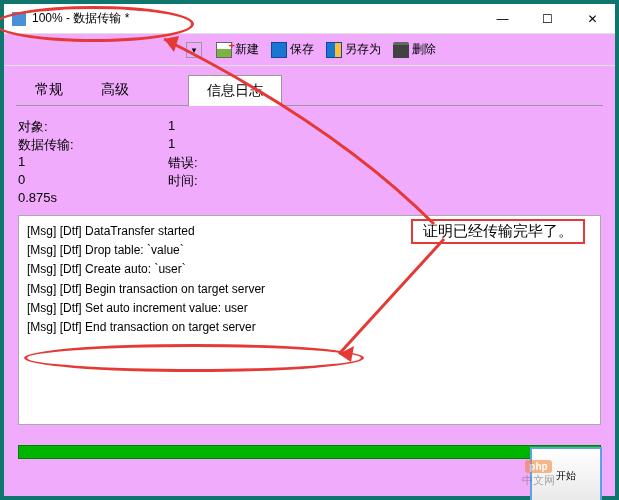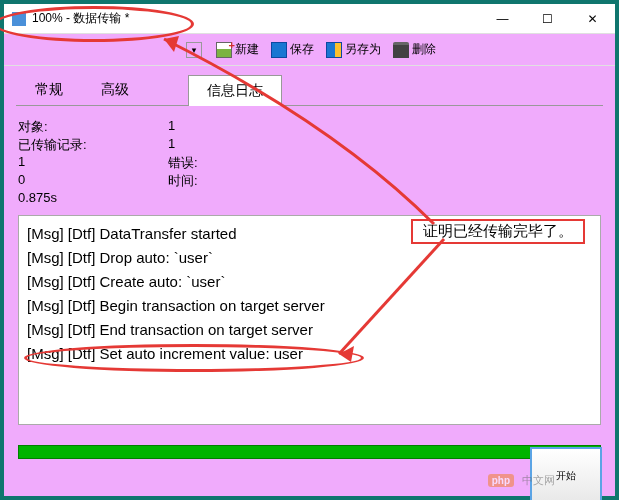--- a/index.html
+++ b/index.html
@@ -19,25 +19,25 @@
     .ic-new::after { content: "+"; position: absolute; top: -4px; right: -4px; color: #d32f2f; font-weight: bold; font-size: 11px; }
     .ic-save { background: #1976d2; border: 1px solid #0d47a1; }
     .ic-saveas { background: linear-gradient(90deg,#1976d2 60%,#fbc02d 60%); border: 1px solid #0d47a1; }
     .ic-delete { background: #424242; border-radius: 2px 2px 0 0; border-top: 3px solid #666; }
     .tabs-row { padding: 8px 12px 0 12px; }
     .tabs { display: flex; border-bottom: 1px solid #999; }
     .tab { padding: 6px 18px; border: 1px solid transparent; border-bottom: none; cursor: pointer; font-size: 14px; }
     .tab.active { border-color: #999; background: #fff; position: relative; top: 1px; margin-left: 40px; }
     .content { padding: 12px 14px; }
     .stats { display: grid; grid-template-columns: 150px 1fr; font-size: 13px; margin-bottom: 10px; }
-    .log-box { border: 1px solid #aaa; height: 210px; padding: 6px 8px; font-size: 15px; line-height: 1.6; overflow: hidden; background: #fff; }
+    .log-box { border: 1px solid #aaa; height: 210px; padding: 6px 8px; font-size: 12px; line-height: 1.6; overflow: hidden; background: #fff; }
     .progress { margin: 8px 14px; height: 14px; background: #00b400; border: 1px solid #008000; }
     .bottom-bar { position: absolute; bottom: 0; left: 0; right: 0; height: 40px; display: flex; align-items: center; justify-content: flex-end; padding: 0 14px; gap: 8px; }
     .btn { padding: 20px 24px; border: 1px solid #888; background: linear-gradient(#fff,#e8e8e8); cursor: pointer; font-size: 10px; outline: 2px solid #5ba4e5; outline-offset: -1px; }
-    .watermark { position: absolute; bottom: 8px; right: 60px; opacity: 0.55; font-size: 11px; color: #666; display:flex; align-items:center; gap:8px;}
+    .watermark { position: absolute; bottom: 8px; right: 60px; opacity: 0.55; font-size: 11px; color: #666; display:flex; align-items:center; gap:0;flex-direction:column;}
     .wm-logo { background:#f08030; color:#fff; padding:1px 4px; border-radius:3px; font-weight:bold; font-size:10px;}
     .annotation-callout { position: absolute; right: 30px; top: 215px; border: 2px solid #e53935; padding: 1px 10px; font-size: 15px; color: #000; background: rgba(255,255,255,0.9); }
     .anno-ellipse { position: absolute; border: 3px solid #e53935; border-radius: 50%; pointer-events: none; }
     .el1 { left: -10px; top: 2px; width: 200px; height: 36px; }
     .el2 { left: 20px; top: 340px; width: 340px; height: 28px; }
     .arrow { position: absolute; pointer-events: none; }
     svg.arrow path { stroke: #e53935; stroke-width: 3; fill: none; }
     svg.arrow polygon { fill: #e53935; }
   </style>
 </head>
@@ -80,36 +80,36 @@
       <div class="tab">常规</div>
       <div class="tab">高级</div>
       <div class="tab active">信息日志</div>
     </div>
   </div>
 
   <div class="content">
     <div class="stats">
       <span>对象:</span>
       <span>1</span>
-      <span>已传输记录:</span>
+      <span>数据传输:</span>
       <span>1</span>
       <span>1</span>
       <span>错误:</span>
       <span>0</span>
       <span>时间:</span>
       <span>0.875s</span>
     </div>
 
     <div class="log-box">
       <div>[Msg] [Dtf] DataTransfer started</div>
-      <div>[Msg] [Dtf] Drop auto: `user`</div>
+      <div>[Msg] [Dtf] Drop table: `value`</div>
       <div>[Msg] [Dtf] Create auto: `user`</div>
       <div>[Msg] [Dtf] Begin transaction on target server</div>
+      <div>[Msg] [Dtf] Set auto increment value: user</div>
       <div>[Msg] [Dtf] End transaction on target server</div>
-      <div>[Msg] [Dtf] Set auto increment value: user</div>
     </div>
   </div>
 
   <div class="progress"></div>
 
   <div class="bottom-bar">
     <button class="btn">开始</button>
   </div>
 
   <div class="watermark">

